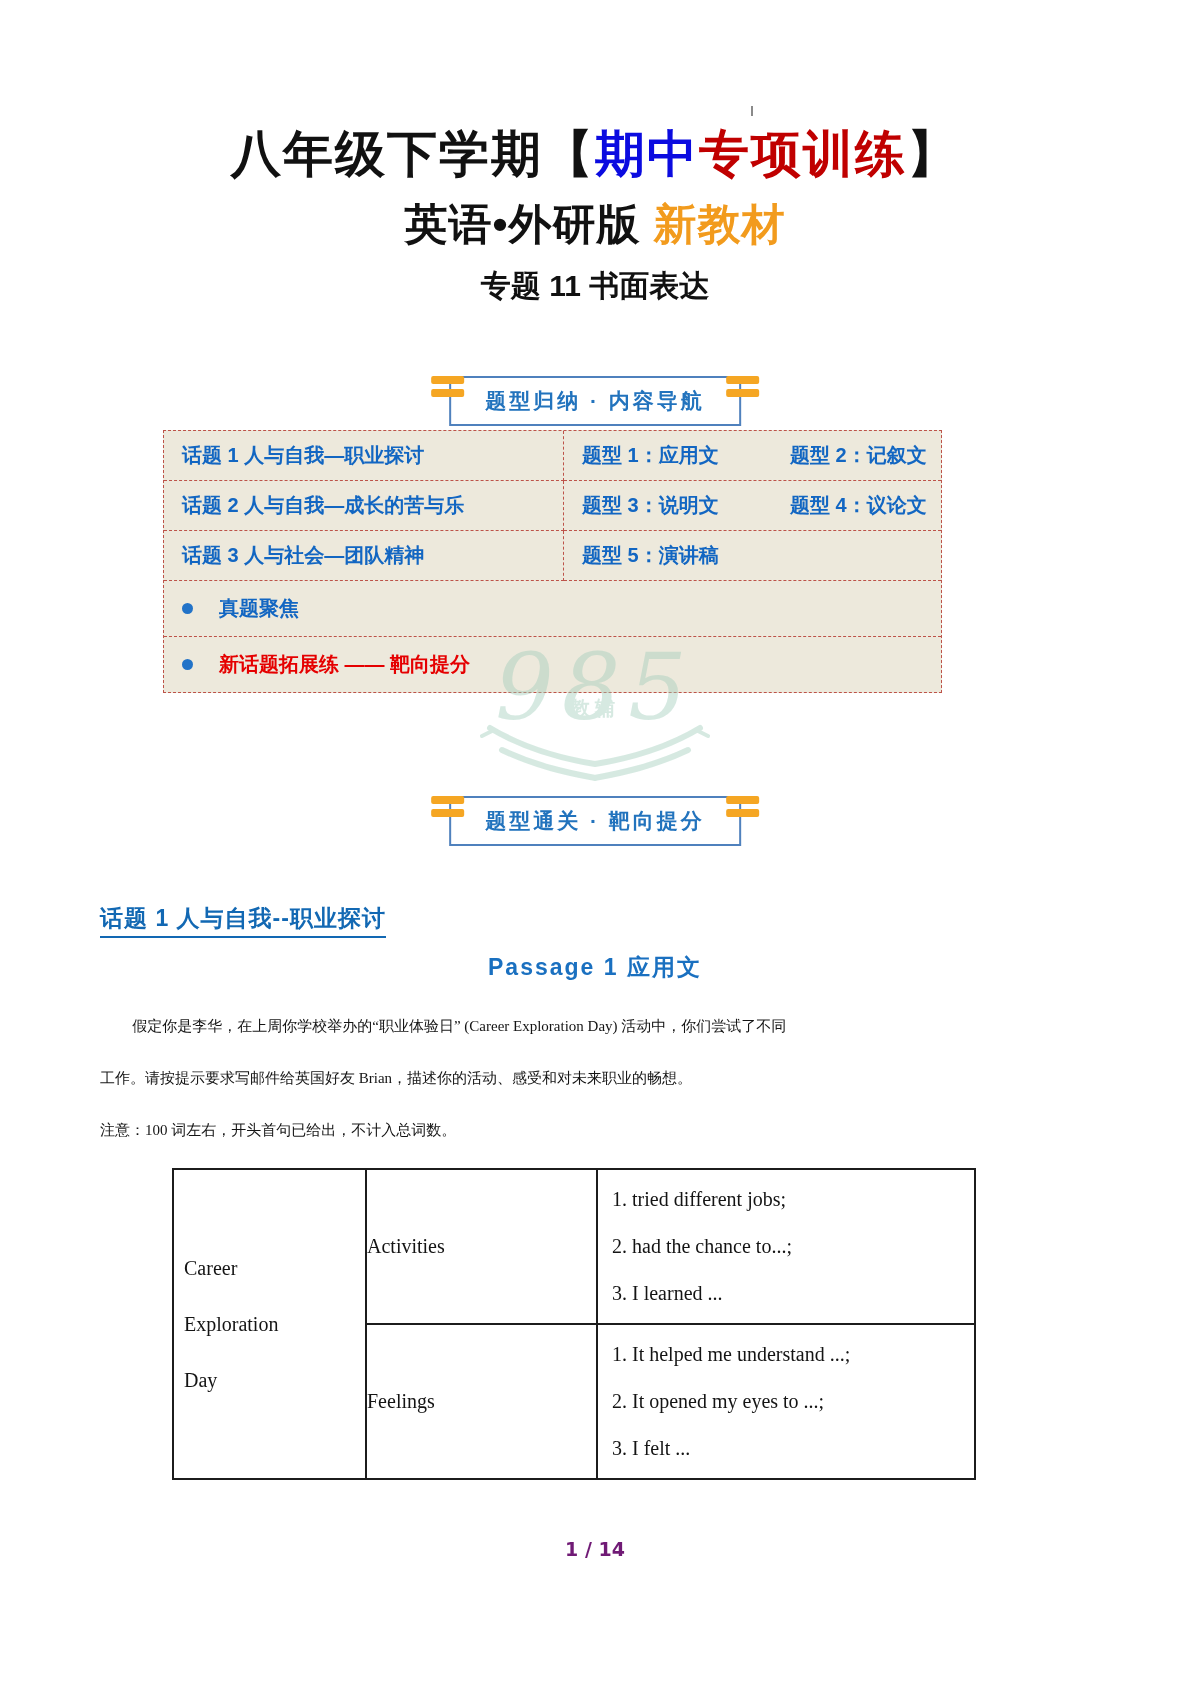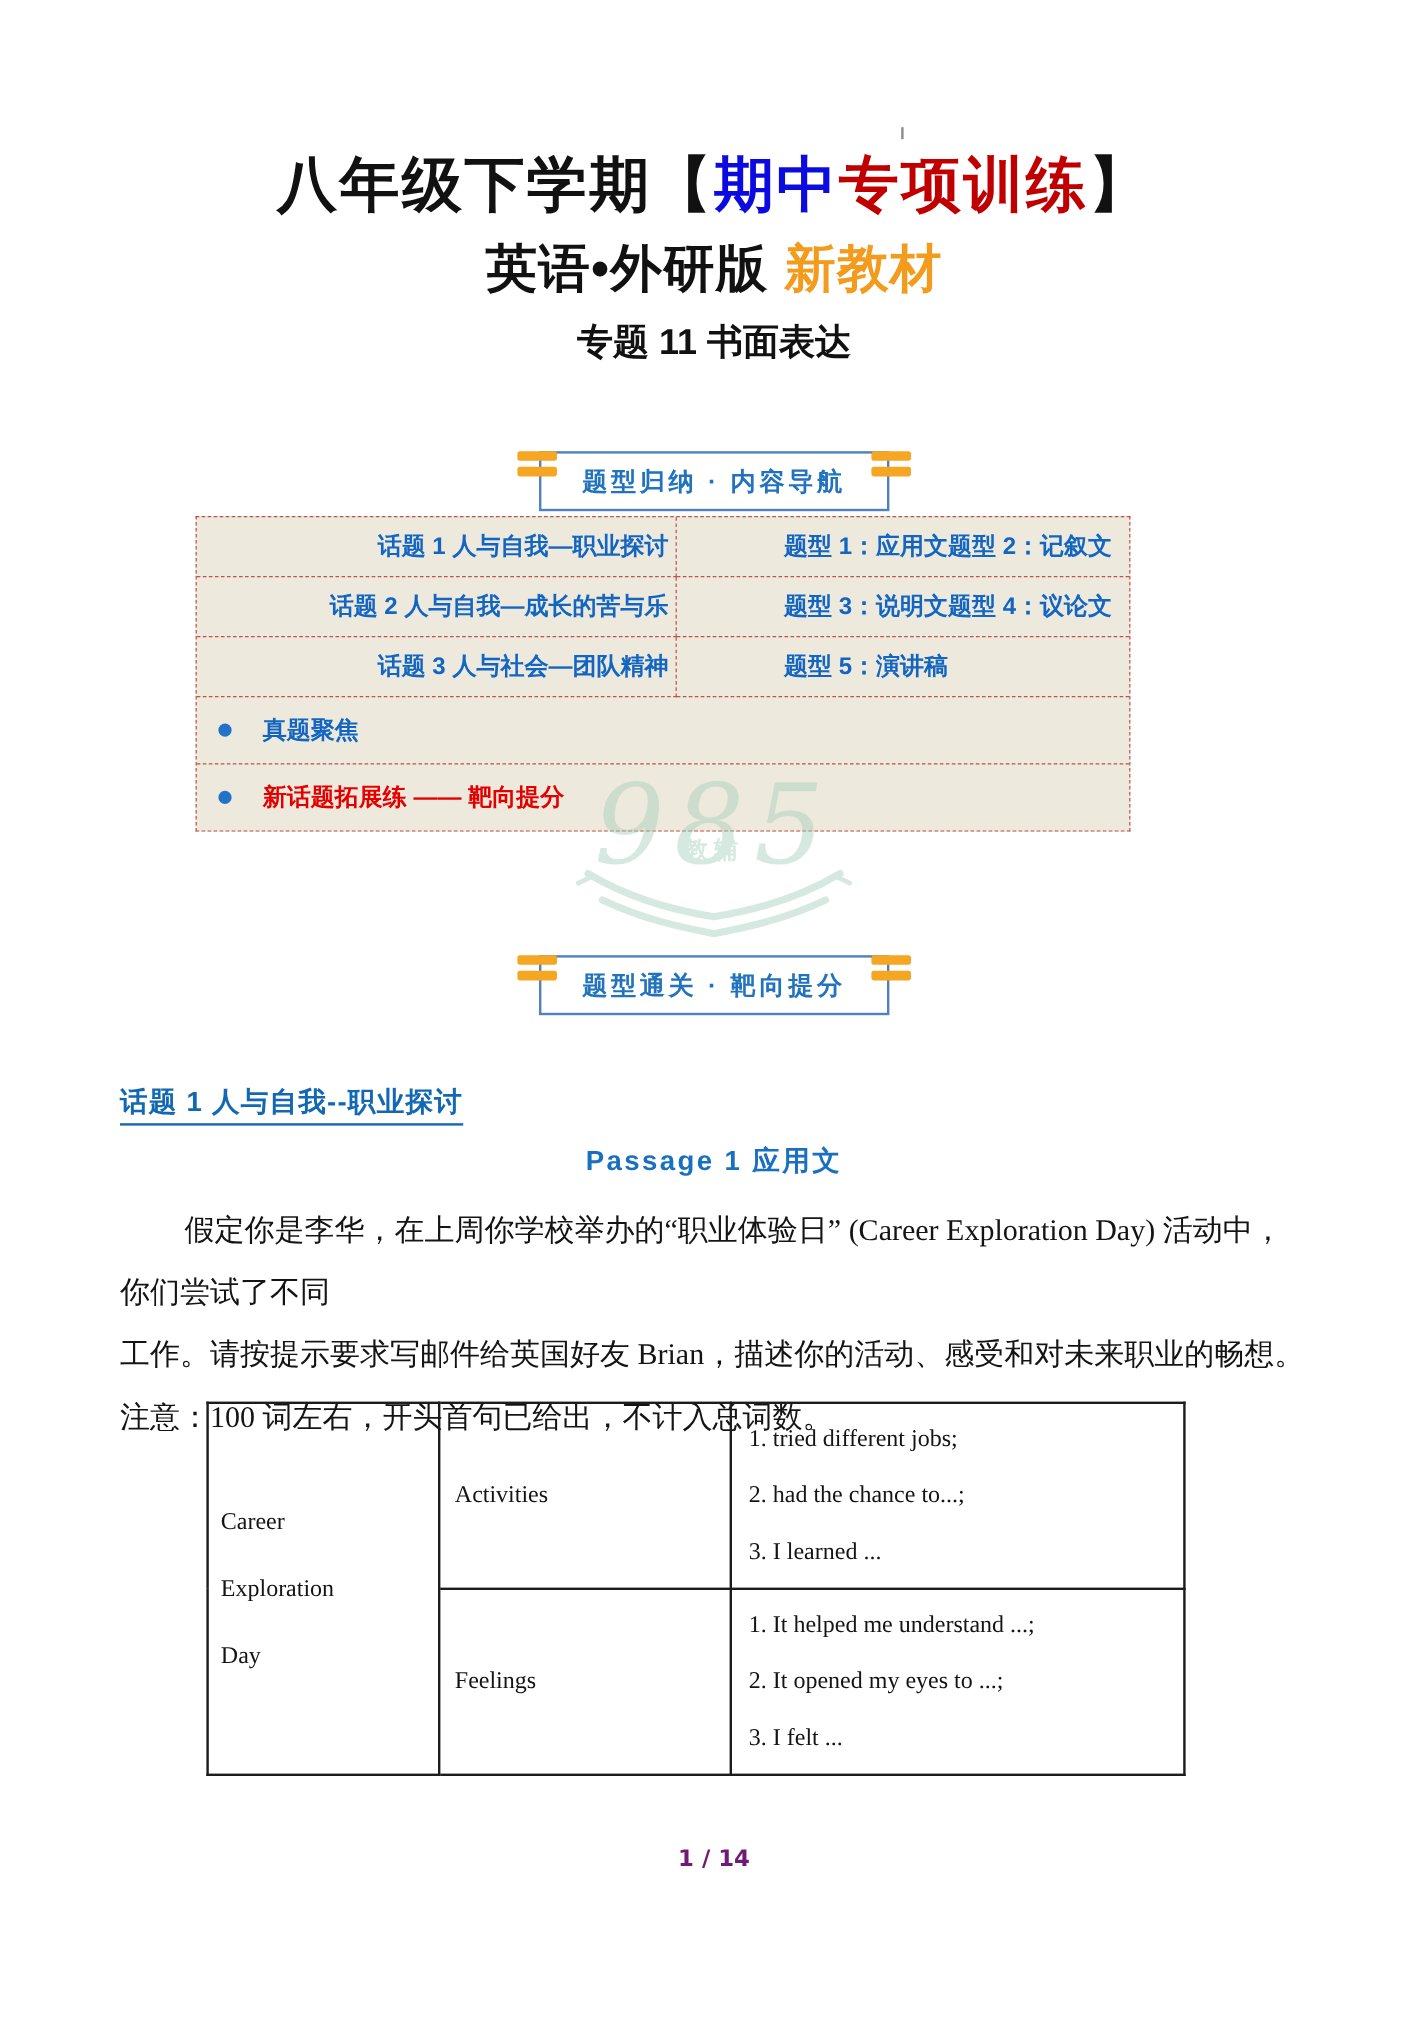--- a/index.html
+++ b/index.html
@@ -25,21 +25,21 @@
   .banner-box{position:relative;z-index:1;background:#fff;border:2px solid #4f81bd;
               padding:9px 34px;font-size:21px;font-weight:700;color:#2273bd;letter-spacing:3px;white-space:nowrap;}
   .bars-icon{position:relative;z-index:3;display:flex;flex-direction:column;gap:5px;}
   .bars-icon i{display:block;width:33px;height:8px;background:#f5a623;border-radius:2px;}
   .bars-icon.left{margin-right:-15px;}
   .bars-icon.right{margin-left:-15px;}
 
   
   .panel{position:absolute;left:163px;top:430px;width:779px;background:#ede9dc;
          border:1px dashed #bd5349;box-sizing:border-box;
-         font-size:20px;font-weight:700;color:#1266c2;text-align:right;}
+         font-size:20px;font-weight:700;color:#1266c2;}
   .p-row{display:flex;}
   .p-cell{box-sizing:border-box;border-bottom:1px dashed #bd5349;padding:11px 6px 11px 18px;}
   .p-cell.left{width:400px;border-right:1px dashed #bd5349;}
   .p-cell.right{flex:1;display:flex;align-items:center;}
   .type-a{display:inline-block;width:208px;}
   .p-row.full{border-bottom:1px dashed #bd5349;display:flex;align-items:center;padding:14px 6px 14px 18px;}
   .p-row.full.last{border-bottom:none;}
   .bullet{width:11px;height:11px;border-radius:50%;background:#2273c8;margin-right:26px;flex:none;}
   .b-red{color:#e50000;}
 
@@ -48,33 +48,33 @@
   .wm-num{font-family:"DejaVu Serif",serif;font-style:italic;font-size:92px;line-height:86px;letter-spacing:8px;}
   .wm-label{font-size:20px;font-weight:700;letter-spacing:5px;margin-top:-36px;}
   .wm-book{display:block;margin:0 auto;margin-top:0px;}
 
   
   .sec-heading{position:absolute;left:100px;top:903px;font-size:23px;font-weight:700;color:#1268b3;
                border-bottom:2px solid #1268b3;padding-bottom:2px;letter-spacing:1px;}
   .passage-title{position:absolute;top:952px;left:0;width:100%;text-align:center;
                  font-size:23px;font-weight:700;color:#1a70c0;letter-spacing:2px;}
   .body-text{position:absolute;left:100px;top:1000px;width:992px;
-             font-family:"Liberation Serif",serif;font-size:25px;color:#141414;}
+             font-family:"Liberation Serif",serif;font-size:15px;color:#141414;}
   .body-text p{margin:0;line-height:52px;}
   .body-text p.indent{text-indent:2.15em;}
 
   
   .task-table{position:absolute;left:172px;top:1168px;border-collapse:collapse;table-layout:fixed;
               font-family:"Liberation Serif",serif;font-size:20px;color:#141414;}
   .task-table td{border:2px solid #1c1c1c;font-family:Liberation Serif, serif;}
   .task-table tr.r1{height:148px;}
   .task-table tr.r2{height:152px;}
   td.c1{width:180px;padding-left:10px;vertical-align:middle;}
   td.c1 div{line-height:56px;}
-  td.c2{width:228px;padding-left:12px;vertical-align:middle;}
+  td.c2{width:228px;padding-left:0;vertical-align:middle;}
   td.c3{width:358px;padding:6px 4px 6px 14px;vertical-align:middle;}
   td.c3 .item{line-height:47px;}
 
   
   .footer{position:absolute;top:1538px;left:0;width:100%;text-align:center;
           font-size:19px;font-weight:700;color:#701a75;font-family:"DejaVu Sans",sans-serif;}
 </style>
 </head>
 <body>
 

